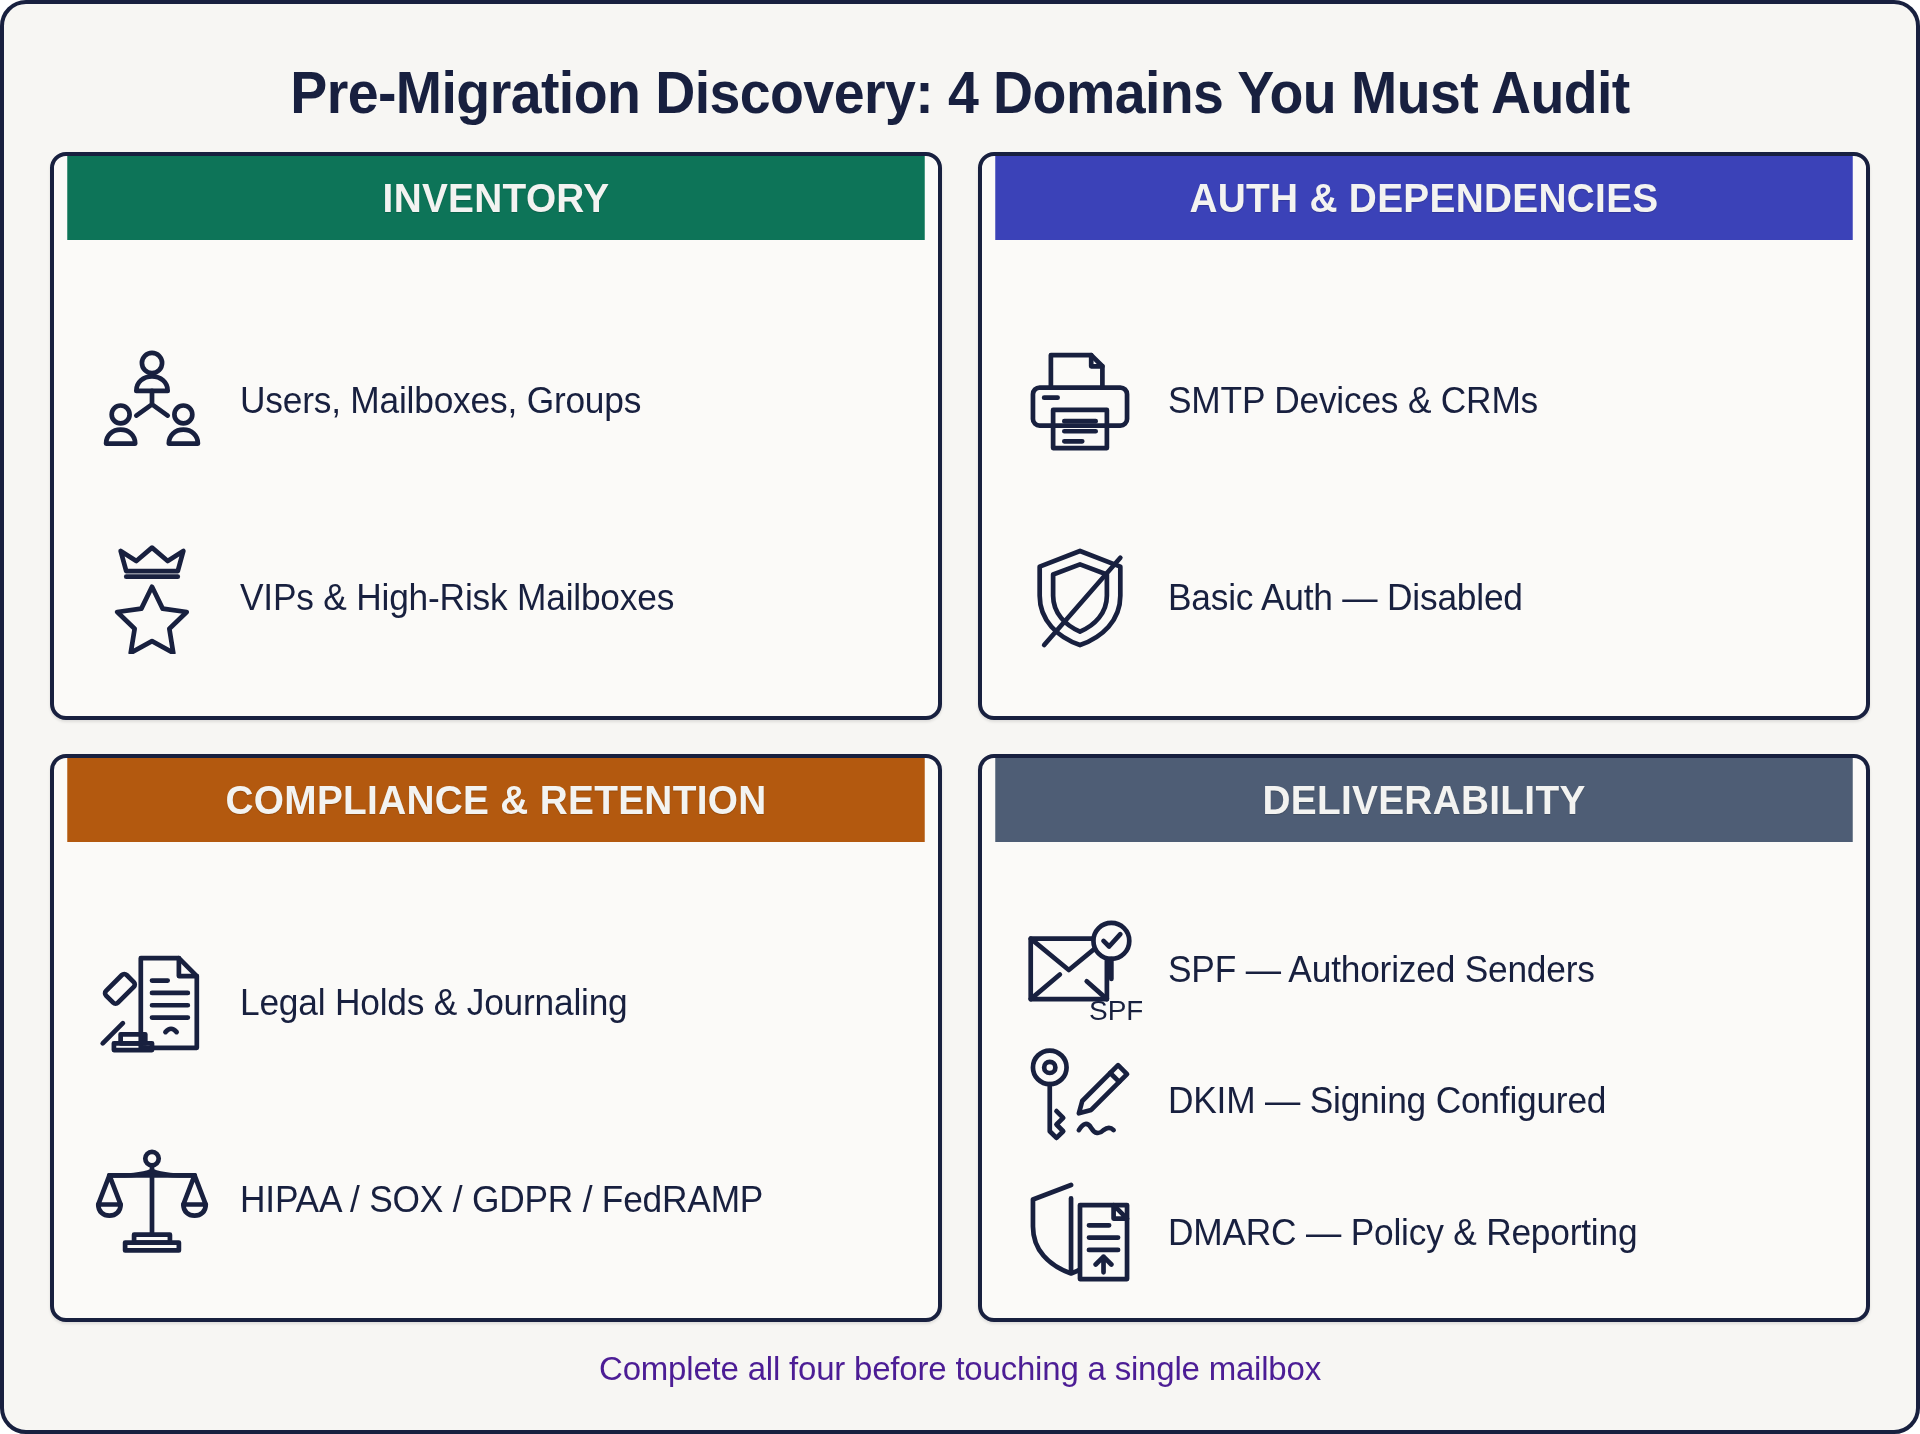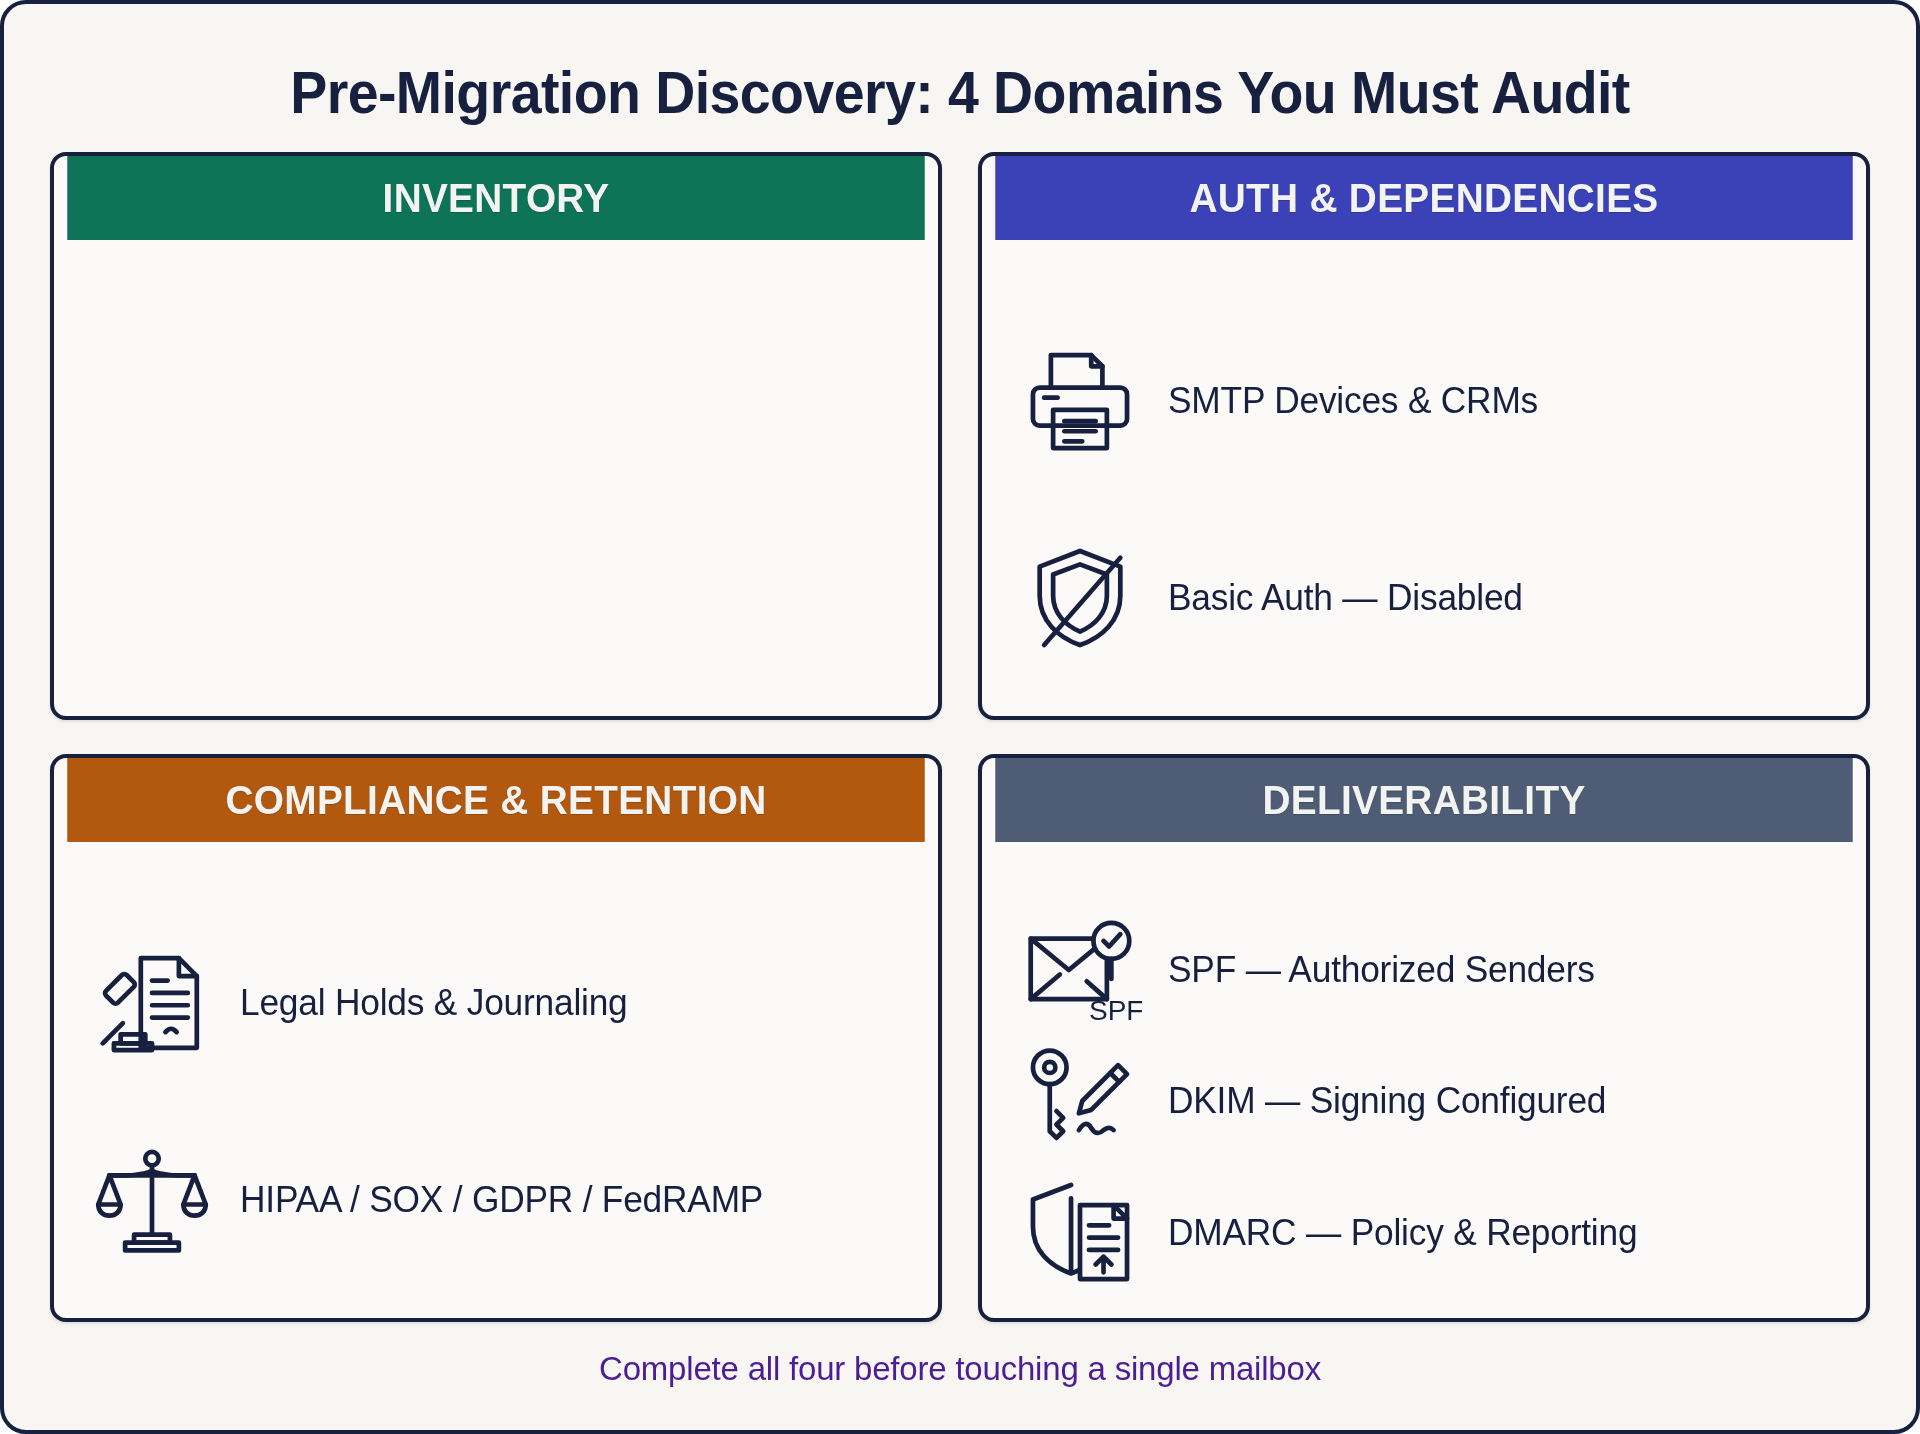--- a/index.html
+++ b/index.html
@@ -128,22 +128,46 @@
 <div id="poster">
 
   <div class="title">Pre-Migration Discovery: 4 Domains You Must Audit</div>
 
   <div class="grid">
 
     <div class="panel">
       <div class="panel-header" style="background:#0d7458">INVENTORY</div>
       <div class="panel-body">
 
-
-
+        <div class="row">
+          <span class="row-icon">
+            <svg viewBox="0 0 100 100" fill="none" stroke="#18203f" stroke-width="4.2" stroke-linecap="round" stroke-linejoin="round">
+              <circle cx="50" cy="16" r="9"></circle>
+              <path d="M36 41c0-8 6.5-13 14-13s14 5 14 13z"></path>
+              <path d="M50 41v12M50 53l-14 10M50 53l14 10"></path>
+              <circle cx="22" cy="62" r="8"></circle>
+              <path d="M9 88c0-7.5 5.8-12.5 13-12.5S35 80.5 35 88z"></path>
+              <circle cx="78" cy="62" r="8"></circle>
+              <path d="M65 88c0-7.5 5.8-12.5 13-12.5S91 80.5 91 88z"></path>
+            </svg>
+          </span>
+          <span class="row-label">Users, Mailboxes, Groups</span>
+        </div>
+
+
+        <div class="row">
+          <span class="row-icon">
+            <svg viewBox="0 0 100 100" fill="none" stroke="#18203f" stroke-width="4.2" stroke-linecap="round" stroke-linejoin="round">
+              <path d="M27 26L22 8l14 9 14-12 14 12 14-9-5 18z"></path>
+              <path d="M27 31h46"></path>
+              <path d="M50 40l9.5 19.5L81 62.5 65.5 77.5 69 99 50 88.5 31 99l3.5-21.5L19 62.5l21.5-3z"></path>
+            </svg>
+          </span>
+          <span class="row-label">VIPs &amp; High-Risk Mailboxes</span>
+        </div>
 
       </div>
     </div>
 
     <div class="panel">
       <div class="panel-header" style="background:#3b42b8">AUTH &amp; DEPENDENCIES</div>
       <div class="panel-body">
 
 
         <div class="row">

